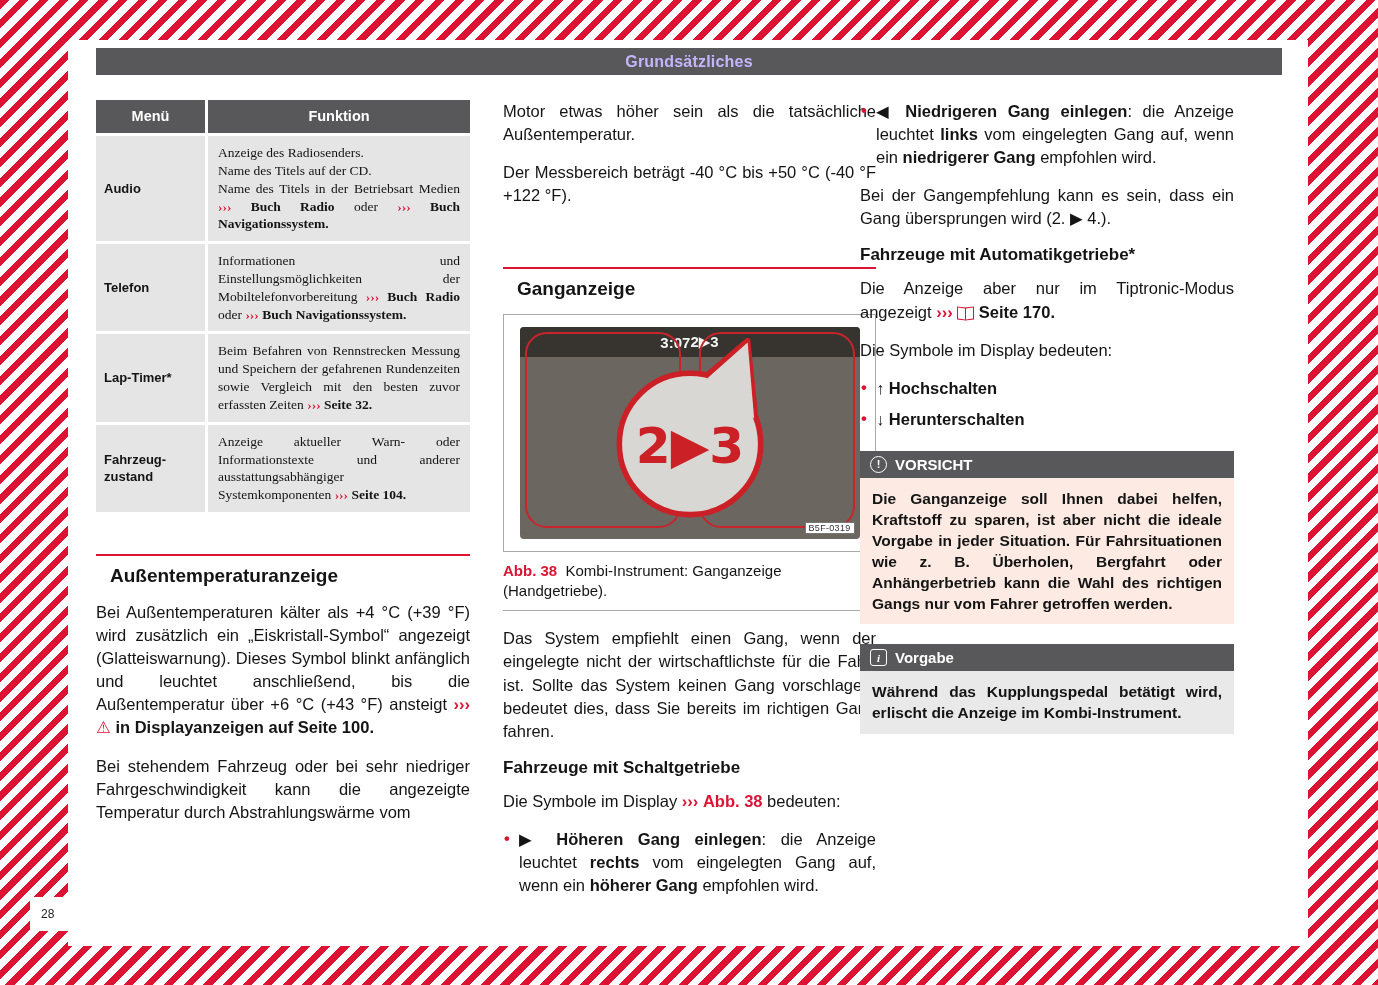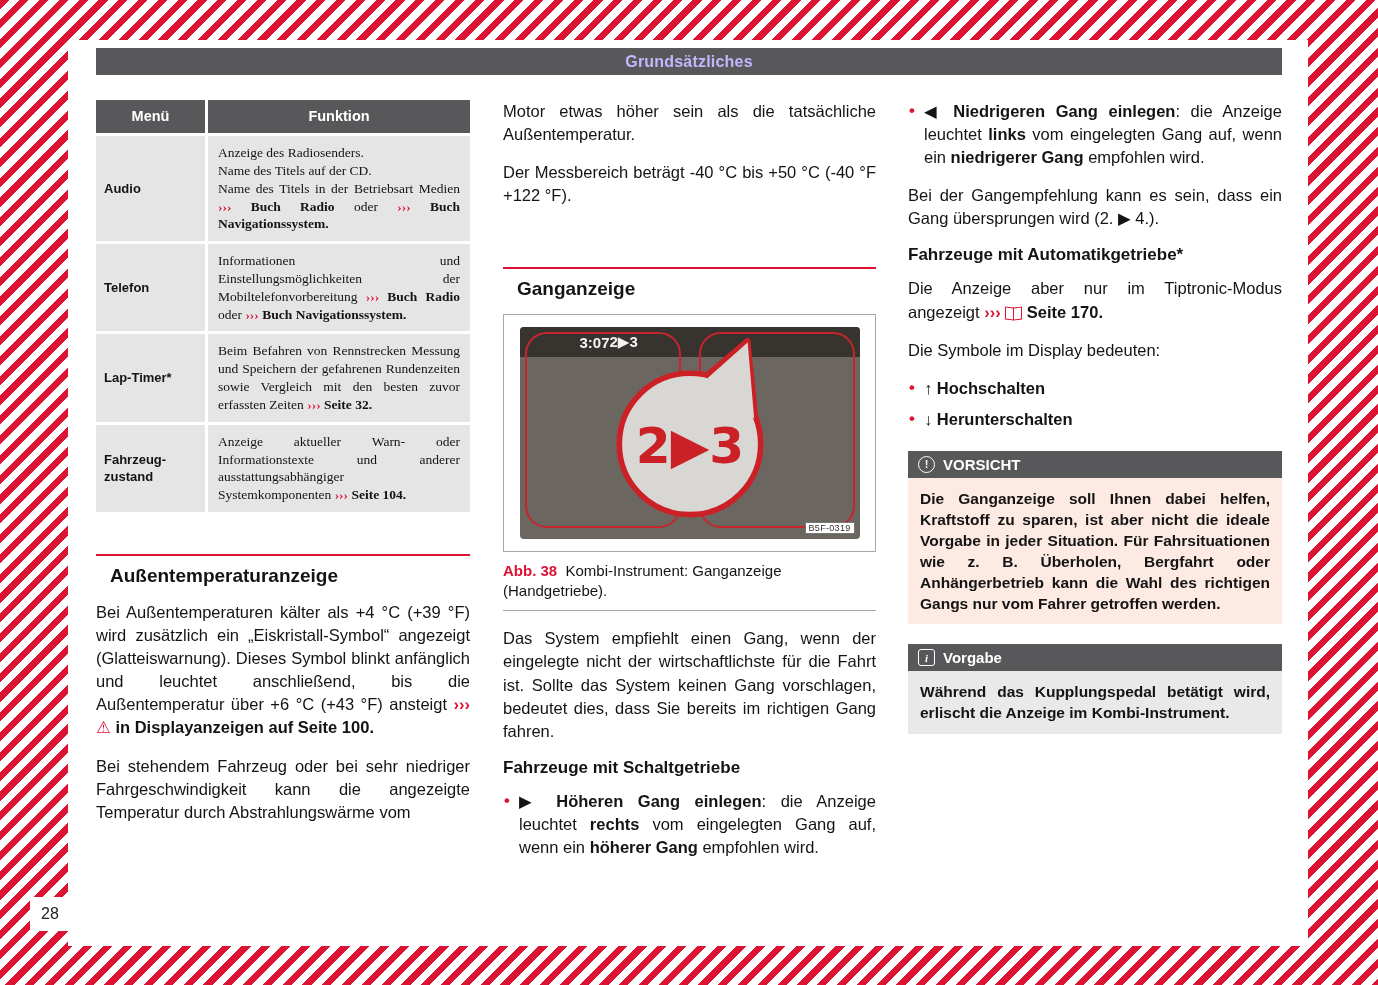--- a/index.html
+++ b/index.html
@@ -12,21 +12,21 @@
   }
   .page { position:absolute; left:68px; top:40px; width:1240px; height:906px; background:#ffffff; }
 
   .header-bar { position:absolute; left:28px; top:8px; width:1186px; height:27px;
     background:#58585a; color:#c4b5fd; font-weight:700; font-size:16px;
     display:flex; align-items:center; justify-content:center; letter-spacing:.2px; }
 
   .col { position:absolute; top:60px; width:374px; }
   .col1 { left:28px; }
   .col2 { left:435px; width:373px; }
-  .col3 { left:840px; }
+  .col3 { left:792px; }
 
   .para { margin:0 0 15px; font-size:16.5px; line-height:1.4; text-align:justify; }
   .b { font-weight:700; }
   .r { color:#dd1334; font-weight:700; }
 
   
   .tbl { font-size:13.5px; line-height:1.32; }
   .tbl-head { display:flex; background:#ffffff;text-align:center; }
   .th { background:#58585a; color:#fff; font-weight:700; font-size:14.5px; padding:7px 10px; }
   .cell-menu { width:109px; flex:0 0 109px; margin-right:3px; }
@@ -44,21 +44,21 @@
 
   .bullet .para { position:relative; padding-left:16px; }
   .bullet .para::before { content:"•"; position:absolute; left:1px; top:-1px; color:#dd1334; font-weight:700; }
   .bullet.tight .para { margin-bottom:8px; }
 
   
   .figure-wrap { border-bottom:1px solid #a8a8a8; padding-bottom:10px; margin-bottom:16px; }
   .figure-box { border:1px solid #a8a8a8; padding:12px 14px; display:flex; justify-content:center; background:#fff; }
   .display { position:relative; width:340px; height:212px; background:#6b6660; overflow:hidden; border-radius:4px; }
   .topbar { position:absolute; z-index:1; top:0; left:0; right:0; height:30px; background:#37342f;
-    display:flex; justify-content:flex-start; align-items:center; padding:0 60px;
+    display:flex; justify-content:center; align-items:center; padding:0 60px;
     color:#f4f4f2; font-size:15px; font-weight:700; }
   .dial { position:absolute; z-index:2; top:5px; width:156px; height:196px;
     border:2px solid #c8242c; border-radius:22px; }
   .dial-left { left:5px; } .dial-right { right:5px; }
   .bubble { position:absolute; z-index:3; left:50%; top:10px; transform:translateX(-50%);
     width:186px; height:186px; }
   .fig-code { position:absolute; z-index:4; right:5px; bottom:5px; background:#fff;
     border:1px solid #777; font-size:9px; padding:0 3px; color:#333; letter-spacing:.3px; }
   .caption { margin-top:9px; font-size:15px; line-height:1.3; text-align:left; }
 
@@ -77,21 +77,21 @@
 
   
   .inline-icon { display:inline-block; }
   .icon-book { width:17px; height:12px; position:relative; vertical-align:-1px; }
   .icon-book::before, .icon-book::after { content:""; position:absolute; top:0; width:7px; height:11px;
     border:1.4px solid #dd1334; background:#fff; }
   .icon-book::before { left:0; transform:skewY(7deg); border-right-width:.7px; }
   .icon-book::after { right:0; transform:skewY(-7deg); border-left-width:.7px; }
 
   .page-num-chip { position:absolute; left:30px; top:897px; width:92px; height:34px; background:#fff;
-    display:flex; align-items:center; padding-left:11px; font-size:16px; color:#222; }
+    display:flex; align-items:center; padding-left:11px; font-size:12px; color:#222; }
 </style>
 </head>
 <body>
 
 <div class="page">
 
   <div class="header-bar">
     <span>Grundsätzliches</span>
   </div>
 
@@ -150,20 +150,21 @@
             <text x="100" y="136" text-anchor="middle" font-size="54" font-weight="bold" fill="#cc2027" font-family="DejaVu Sans, sans-serif">2▶3</text>
           </svg>
           <span class="fig-code">B5F-0319</span>
         </div>
       </div>
       <p class="caption"><span class="b r">Abb. 38</span><span class="">&nbsp; Kombi-Instrument: Ganganzeige (Handgetriebe).</span></p>
     </div>
 
     <p class="para"><span class="">Das System empfiehlt einen Gang, wenn der eingelegte nicht der wirtschaftlichste für die Fahrt ist. Sollte das System keinen Gang vorschlagen, bedeutet dies, dass Sie bereits im richtigen Gang fahren.</span></p>
     <p class="subhead">Fahrzeuge mit Schaltgetriebe</p>
+    <p class="para"><span class="">Die Symbole im Display </span><span class="r">›››</span><span class=""> </span><span class="b r">Abb. 38</span><span class=""> bedeuten:</span></p>
     <div class="bullet">
       <p class="para"><span class="b ">▶ Höheren Gang einlegen</span><span class="">: die Anzeige leuchtet </span><span class="b ">rechts</span><span class=""> vom eingelegten Gang auf, wenn ein </span><span class="b ">höherer Gang</span><span class=""> empfohlen wird.</span></p>
     </div>
   </div>
 
   <div class="col col3">
     <div class="bullet">
       <p class="para"><span class="b ">◀ Niedrigeren Gang einlegen</span><span class="">: die Anzeige leuchtet </span><span class="b ">links</span><span class=""> vom eingelegten Gang auf, wenn ein </span><span class="b ">niedrigerer Gang</span><span class=""> empfohlen wird.</span></p>
     </div>
     <p class="para"><span class="">Bei der Gangempfehlung kann es sein, dass ein Gang übersprungen wird (2. </span><span class="b ">▶</span><span class=""> 4.).</span></p>

